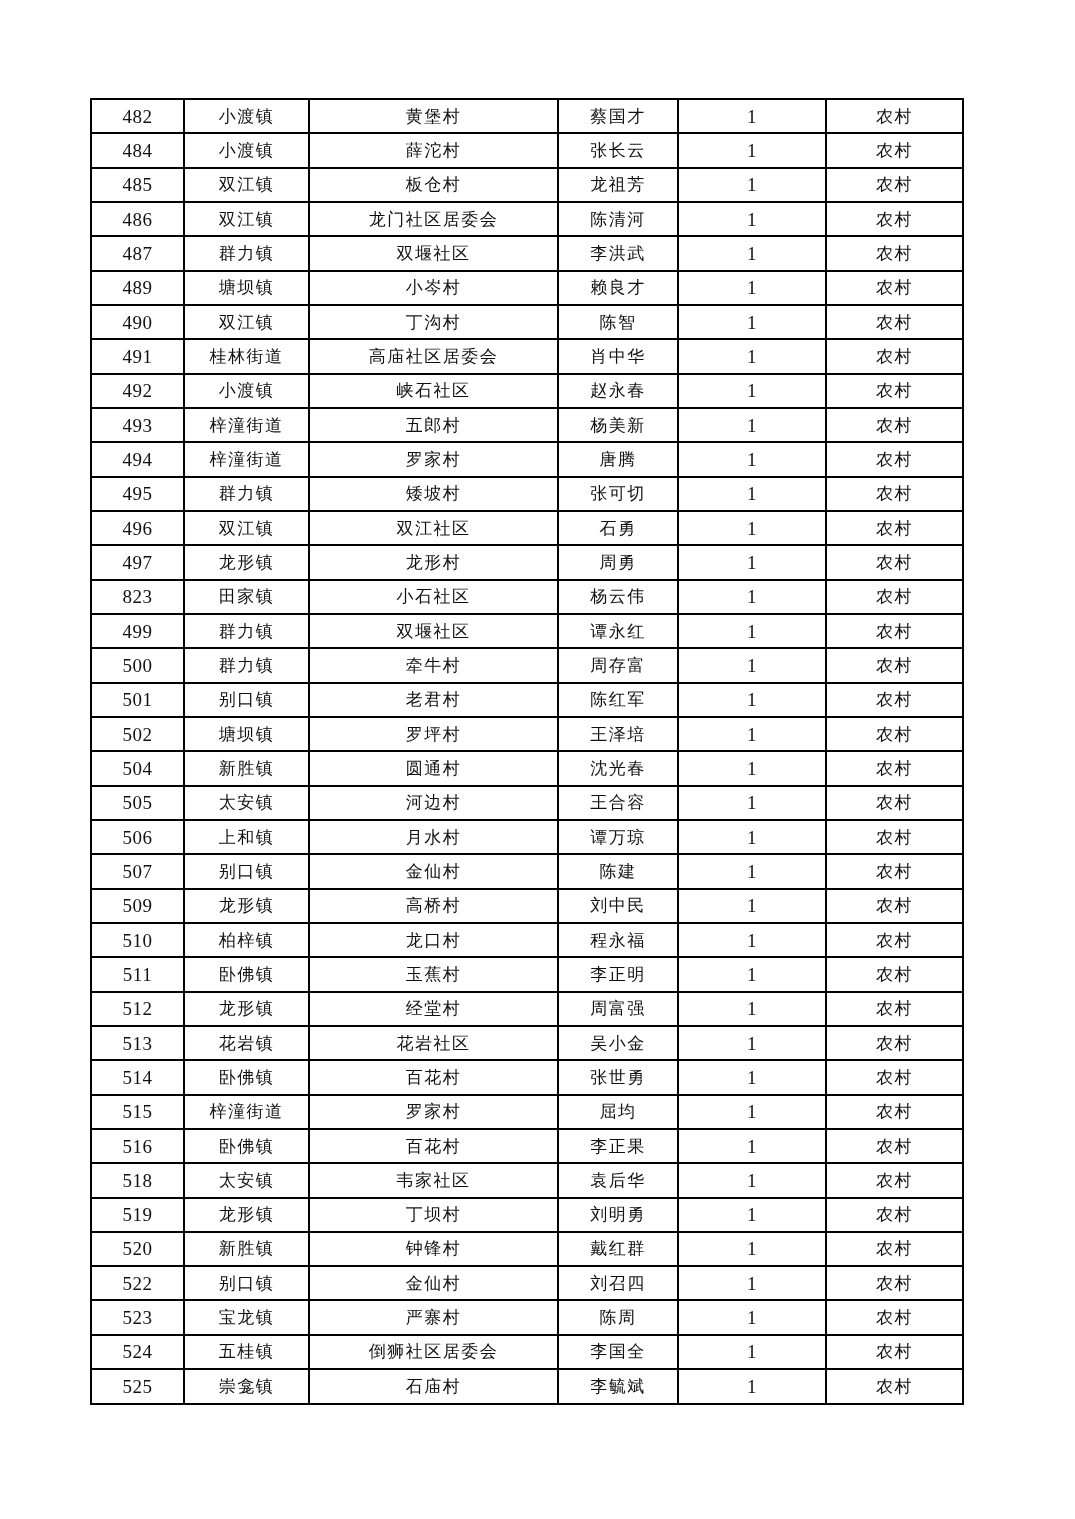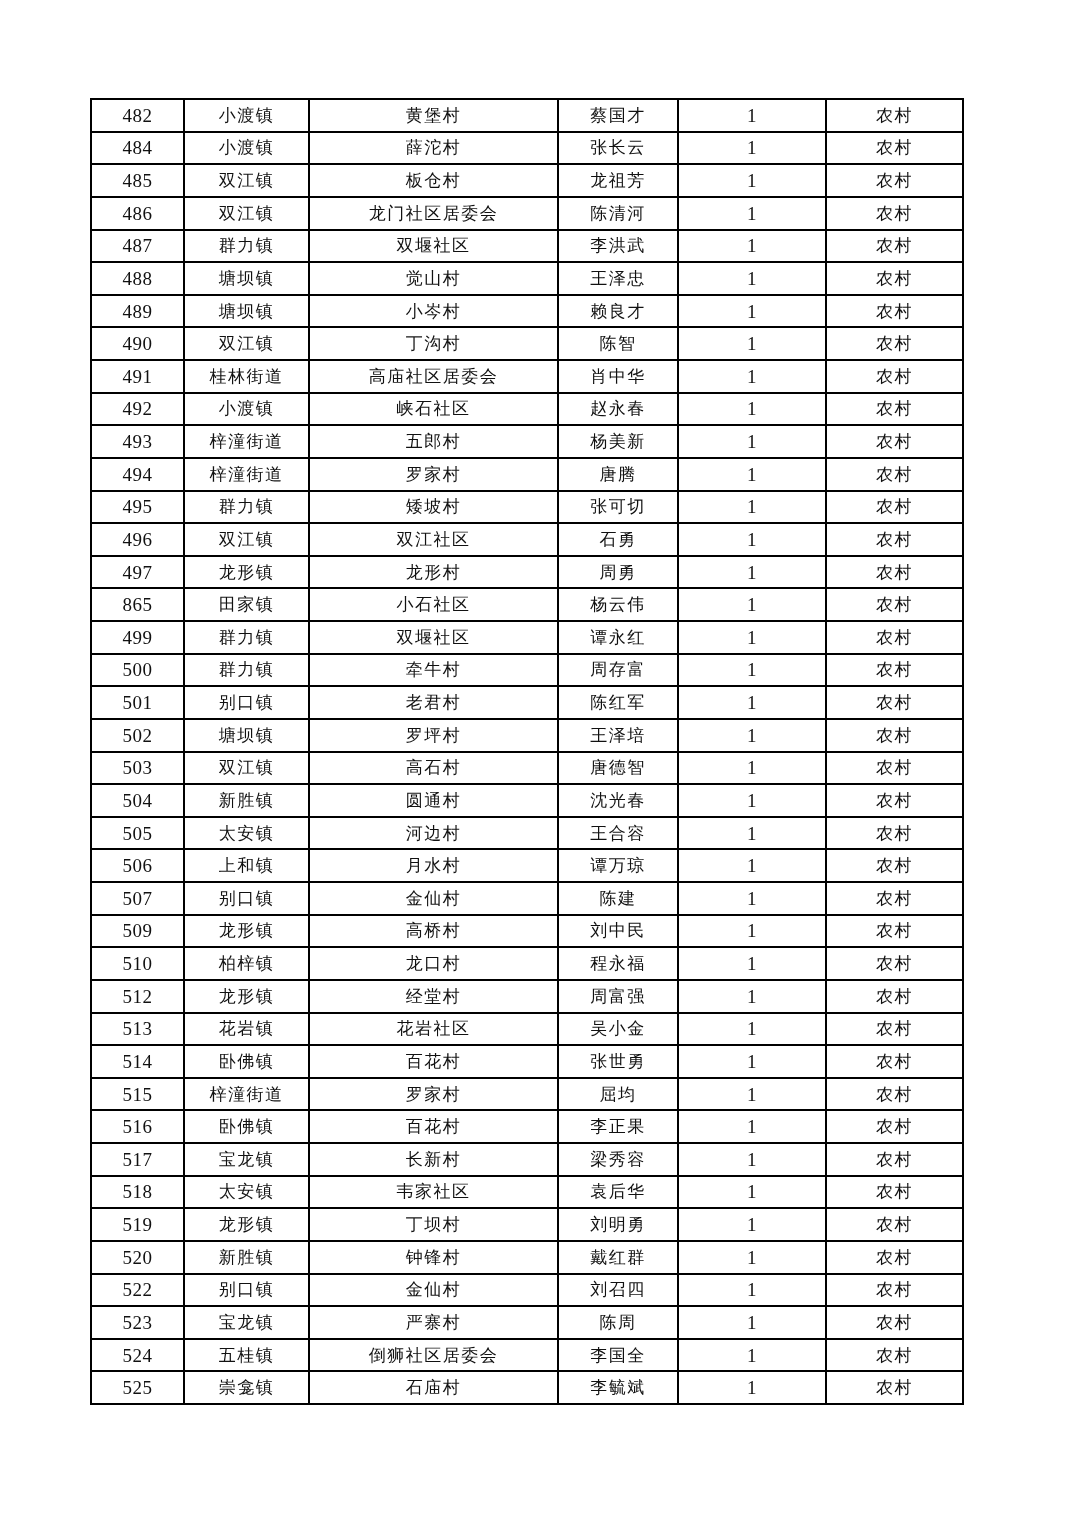--- a/index.html
+++ b/index.html
@@ -99,28 +99,20 @@
         </tr>
         <tr>
           <td class="col-0">487</td>
           <td class="col-1">群力镇</td>
           <td class="col-2">双堰社区</td>
           <td class="col-3">李洪武</td>
           <td class="col-4">1</td>
           <td class="col-5">农村</td>
         </tr>
         <tr>
-          <td class="col-0">488</td>
-          <td class="col-1">塘坝镇</td>
-          <td class="col-2">觉山村</td>
-          <td class="col-3">王泽忠</td>
-          <td class="col-4">1</td>
-          <td class="col-5">农村</td>
-        </tr>
-        <tr>
           <td class="col-0">489</td>
           <td class="col-1">塘坝镇</td>
           <td class="col-2">小岑村</td>
           <td class="col-3">赖良才</td>
           <td class="col-4">1</td>
           <td class="col-5">农村</td>
         </tr>
         <tr>
           <td class="col-0">490</td>
           <td class="col-1">双江镇</td>
@@ -179,21 +171,21 @@
         </tr>
         <tr>
           <td class="col-0">497</td>
           <td class="col-1">龙形镇</td>
           <td class="col-2">龙形村</td>
           <td class="col-3">周勇</td>
           <td class="col-4">1</td>
           <td class="col-5">农村</td>
         </tr>
         <tr>
-          <td class="col-0">865</td>
+          <td class="col-0">823</td>
           <td class="col-1">田家镇</td>
           <td class="col-2">小石社区</td>
           <td class="col-3">杨云伟</td>
           <td class="col-4">1</td>
           <td class="col-5">农村</td>
         </tr>
         <tr>
           <td class="col-0">499</td>
           <td class="col-1">群力镇</td>
           <td class="col-2">双堰社区</td>
@@ -219,28 +211,20 @@
         </tr>
         <tr>
           <td class="col-0">502</td>
           <td class="col-1">塘坝镇</td>
           <td class="col-2">罗坪村</td>
           <td class="col-3">王泽培</td>
           <td class="col-4">1</td>
           <td class="col-5">农村</td>
         </tr>
         <tr>
-          <td class="col-0">503</td>
-          <td class="col-1">双江镇</td>
-          <td class="col-2">高石村</td>
-          <td class="col-3">唐德智</td>
-          <td class="col-4">1</td>
-          <td class="col-5">农村</td>
-        </tr>
-        <tr>
           <td class="col-0">504</td>
           <td class="col-1">新胜镇</td>
           <td class="col-2">圆通村</td>
           <td class="col-3">沈光春</td>
           <td class="col-4">1</td>
           <td class="col-5">农村</td>
         </tr>
         <tr>
           <td class="col-0">505</td>
           <td class="col-1">太安镇</td>
@@ -275,20 +259,28 @@
         </tr>
         <tr>
           <td class="col-0">510</td>
           <td class="col-1">柏梓镇</td>
           <td class="col-2">龙口村</td>
           <td class="col-3">程永福</td>
           <td class="col-4">1</td>
           <td class="col-5">农村</td>
         </tr>
         <tr>
+          <td class="col-0">511</td>
+          <td class="col-1">卧佛镇</td>
+          <td class="col-2">玉蕉村</td>
+          <td class="col-3">李正明</td>
+          <td class="col-4">1</td>
+          <td class="col-5">农村</td>
+        </tr>
+        <tr>
           <td class="col-0">512</td>
           <td class="col-1">龙形镇</td>
           <td class="col-2">经堂村</td>
           <td class="col-3">周富强</td>
           <td class="col-4">1</td>
           <td class="col-5">农村</td>
         </tr>
         <tr>
           <td class="col-0">513</td>
           <td class="col-1">花岩镇</td>
@@ -311,28 +303,20 @@
           <td class="col-2">罗家村</td>
           <td class="col-3">屈均</td>
           <td class="col-4">1</td>
           <td class="col-5">农村</td>
         </tr>
         <tr>
           <td class="col-0">516</td>
           <td class="col-1">卧佛镇</td>
           <td class="col-2">百花村</td>
           <td class="col-3">李正果</td>
-          <td class="col-4">1</td>
-          <td class="col-5">农村</td>
-        </tr>
-        <tr>
-          <td class="col-0">517</td>
-          <td class="col-1">宝龙镇</td>
-          <td class="col-2">长新村</td>
-          <td class="col-3">梁秀容</td>
           <td class="col-4">1</td>
           <td class="col-5">农村</td>
         </tr>
         <tr>
           <td class="col-0">518</td>
           <td class="col-1">太安镇</td>
           <td class="col-2">韦家社区</td>
           <td class="col-3">袁后华</td>
           <td class="col-4">1</td>
           <td class="col-5">农村</td>

